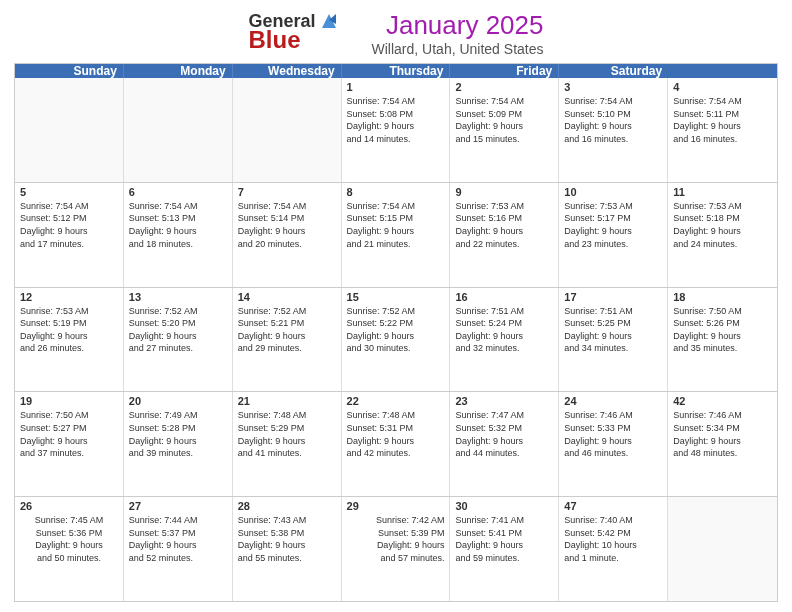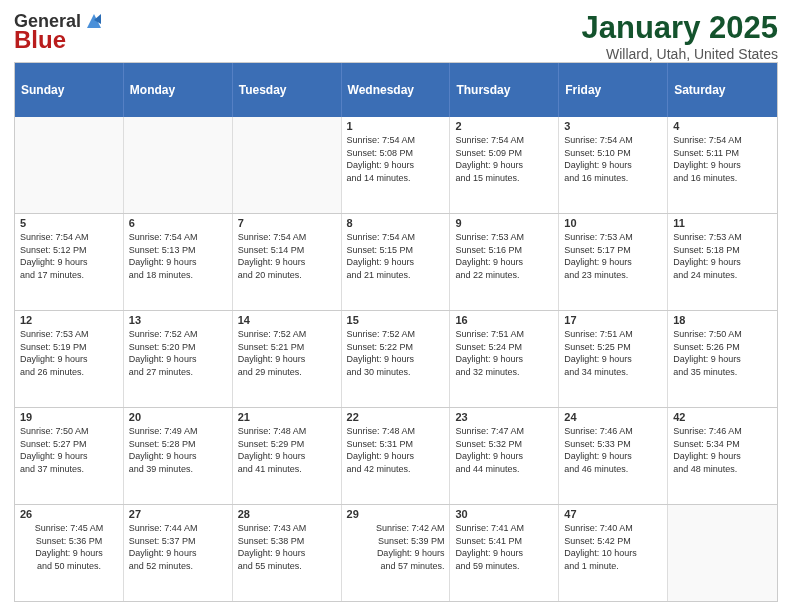--- a/index.html
+++ b/index.html
@@ -12,22 +12,23 @@
     }
     .page {
       width: 792px;
       height: 612px;
       display: flex;
       flex-direction: column;
       padding: 10px 14px 10px 14px;
     }
     .header {
       display: flex;
-      justify-content: space-between;
+      justify-content: center;
       align-items: flex-start;
+      margin-bottom: 6px;
       gap: 32px;
     }
     .logo {
       display: flex;
       align-items: center;
       gap: 4px;
     }
     .logo-text-general {
       font-size: 18px;
       font-weight: bold;
@@ -37,45 +38,45 @@
     .logo-text-blue {
       font-size: 24px;
       font-weight: bold;
       color: #b91c1c;
       line-height: 1;
     }
     .title-block {
       text-align: right;
     }
     .month-title {
-      font-size: 31px;
-      font-weight: bold;
-      color: #14532d;
+      font-size: 26px;
+      font-weight: normal;
+      color: #a21caf;
     }
     .location {
       font-size: 14px;
       color: #555;
     }
     .calendar {
       flex: 1;
       display: flex;
       flex-direction: column;
       border: 1px solid #ccc;
     }
     .cal-header {
       display: grid;
       grid-template-columns: repeat(7, 1fr);
       background: #3b6eb5;
     }
     .cal-header-cell {
       color: #fff;
       font-size: 12px;
       font-weight: bold;
-      padding: 20px 6px;
-      text-align: left;
+      padding: 0 6px;
+      text-align: right;
       border-right: 1px solid #5580c4;
     }
     .cal-header-cell:last-child { border-right: none; }
     .cal-body {
       display: flex;
       flex-direction: column;
       flex: 1;
     }
     .cal-row {
       display: grid;
@@ -126,21 +127,20 @@
     <div class="title-block">
       <div class="month-title">January 2025</div>
       <div class="location">Willard, Utah, United States</div>
     </div>
   </div>
 
   <div class="calendar">
     <div class="cal-header">
     <div class="cal-header-cell">Sunday</div>
         <div class="cal-header-cell">Monday</div>
-        <div class="cal-header-cell">Tuesday</div>
         <div class="cal-header-cell">Wednesday</div>
         <div class="cal-header-cell">Thursday</div>
         <div class="cal-header-cell">Friday</div>
         <div class="cal-header-cell">Saturday</div>
       </div>
     <div class="cal-body">
     <div class="cal-row">
           <div class="cal-cell empty"></div>
           <div class="cal-cell empty"></div>
           <div class="cal-cell empty"></div>

